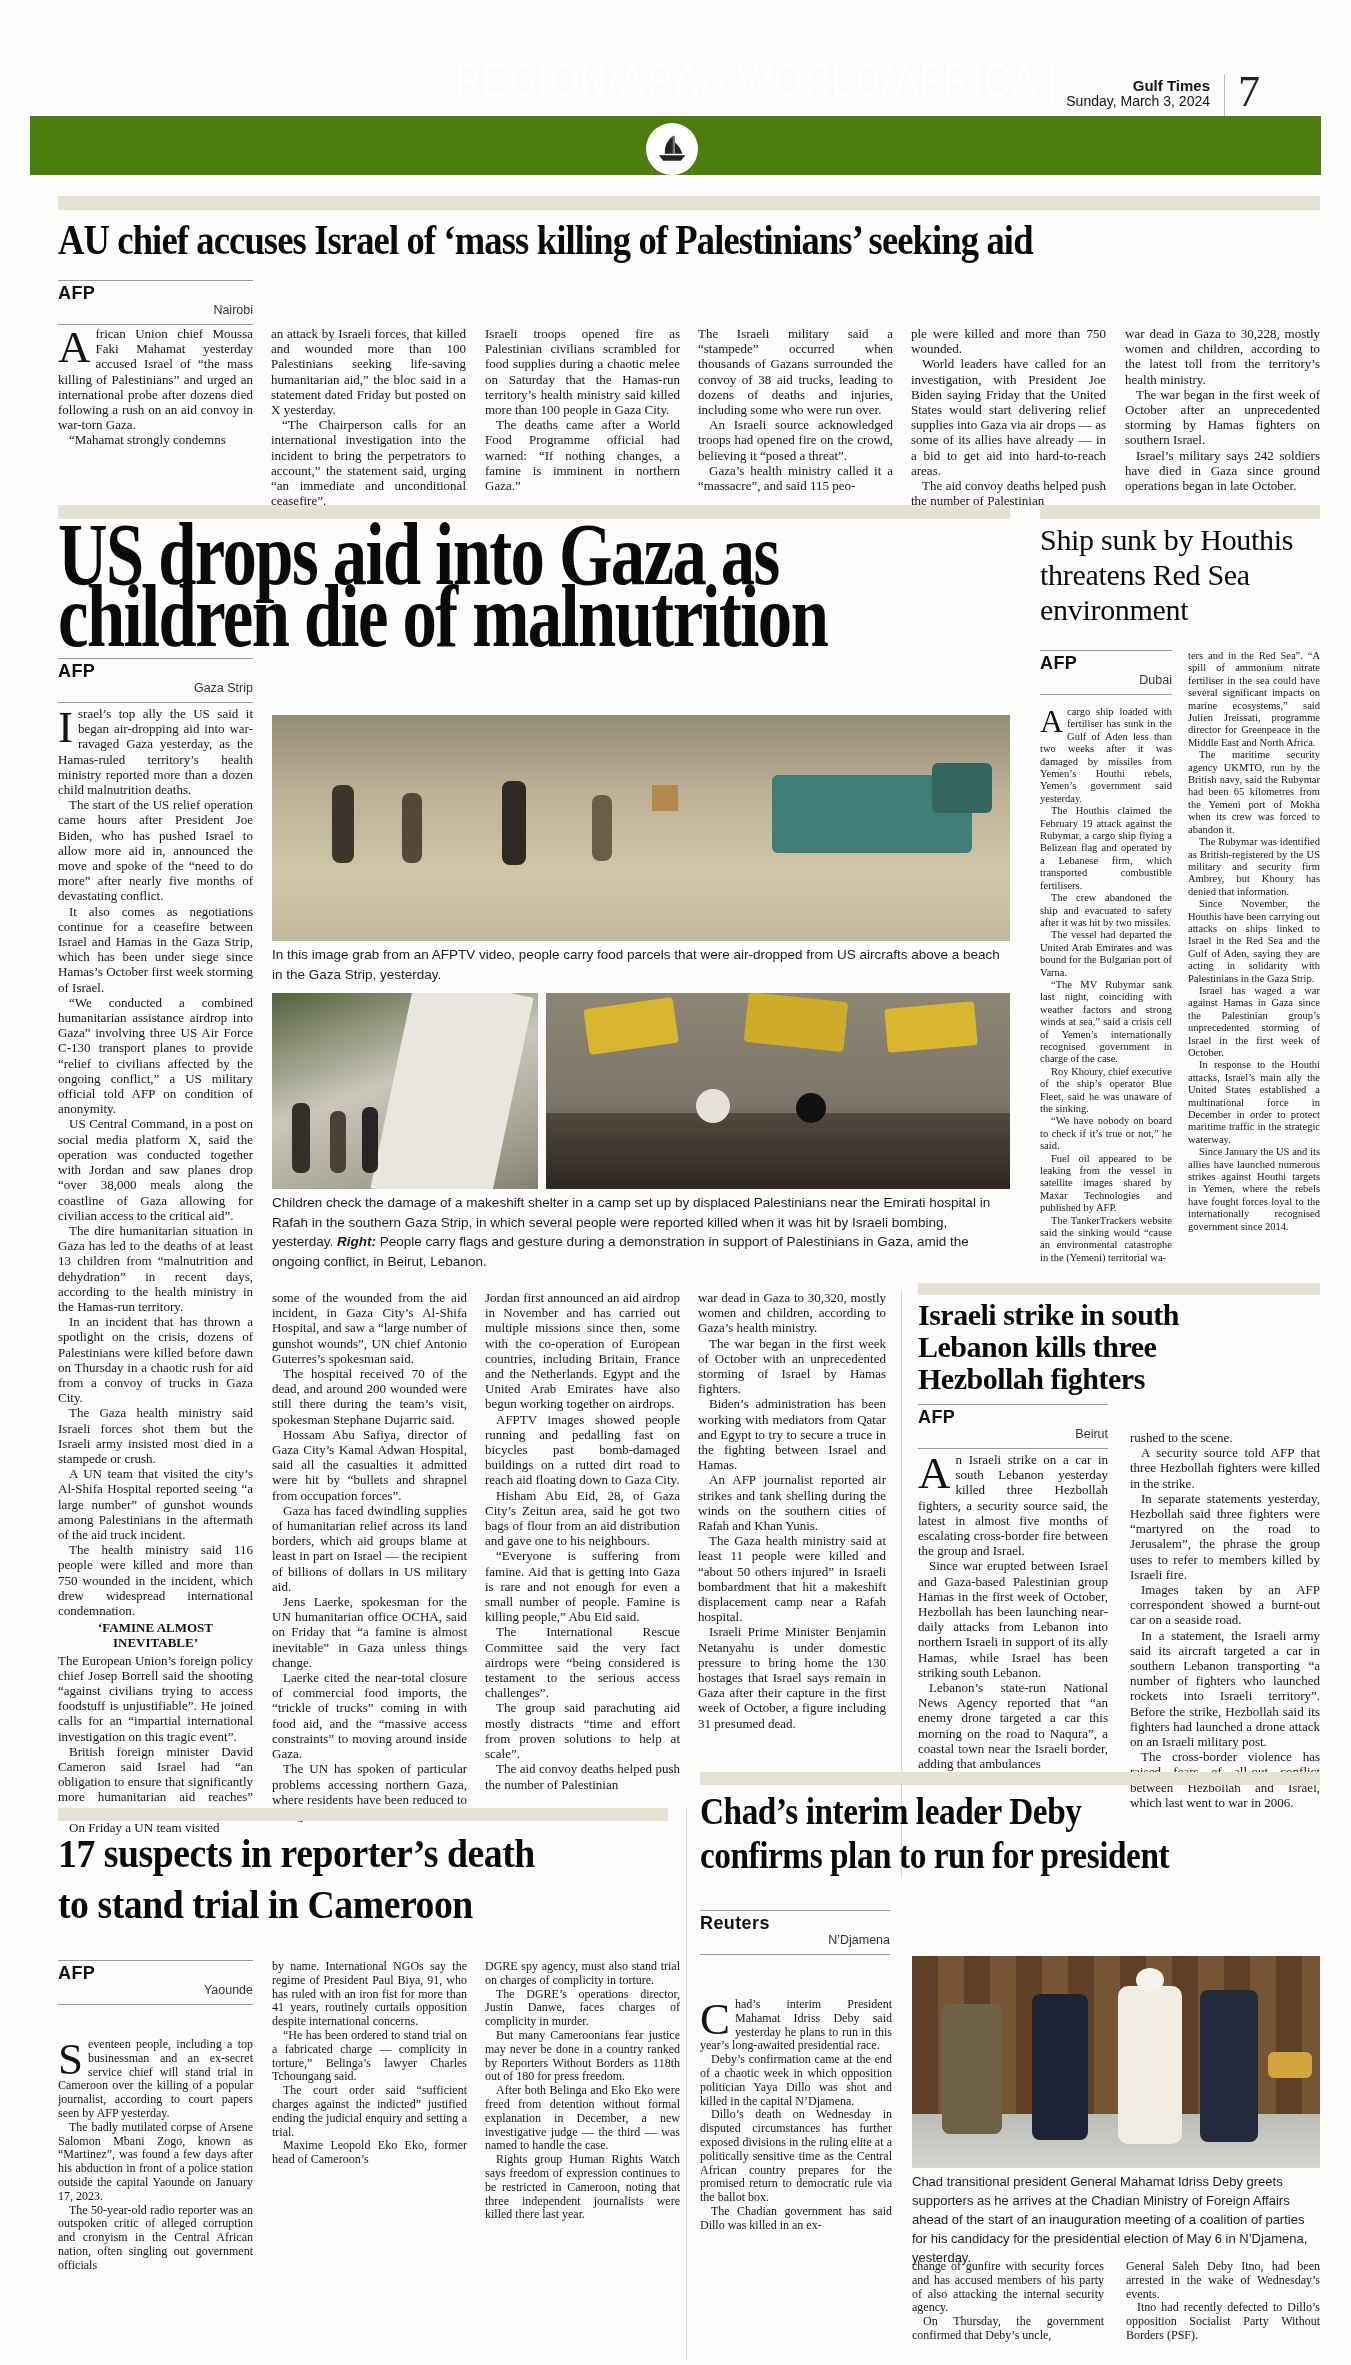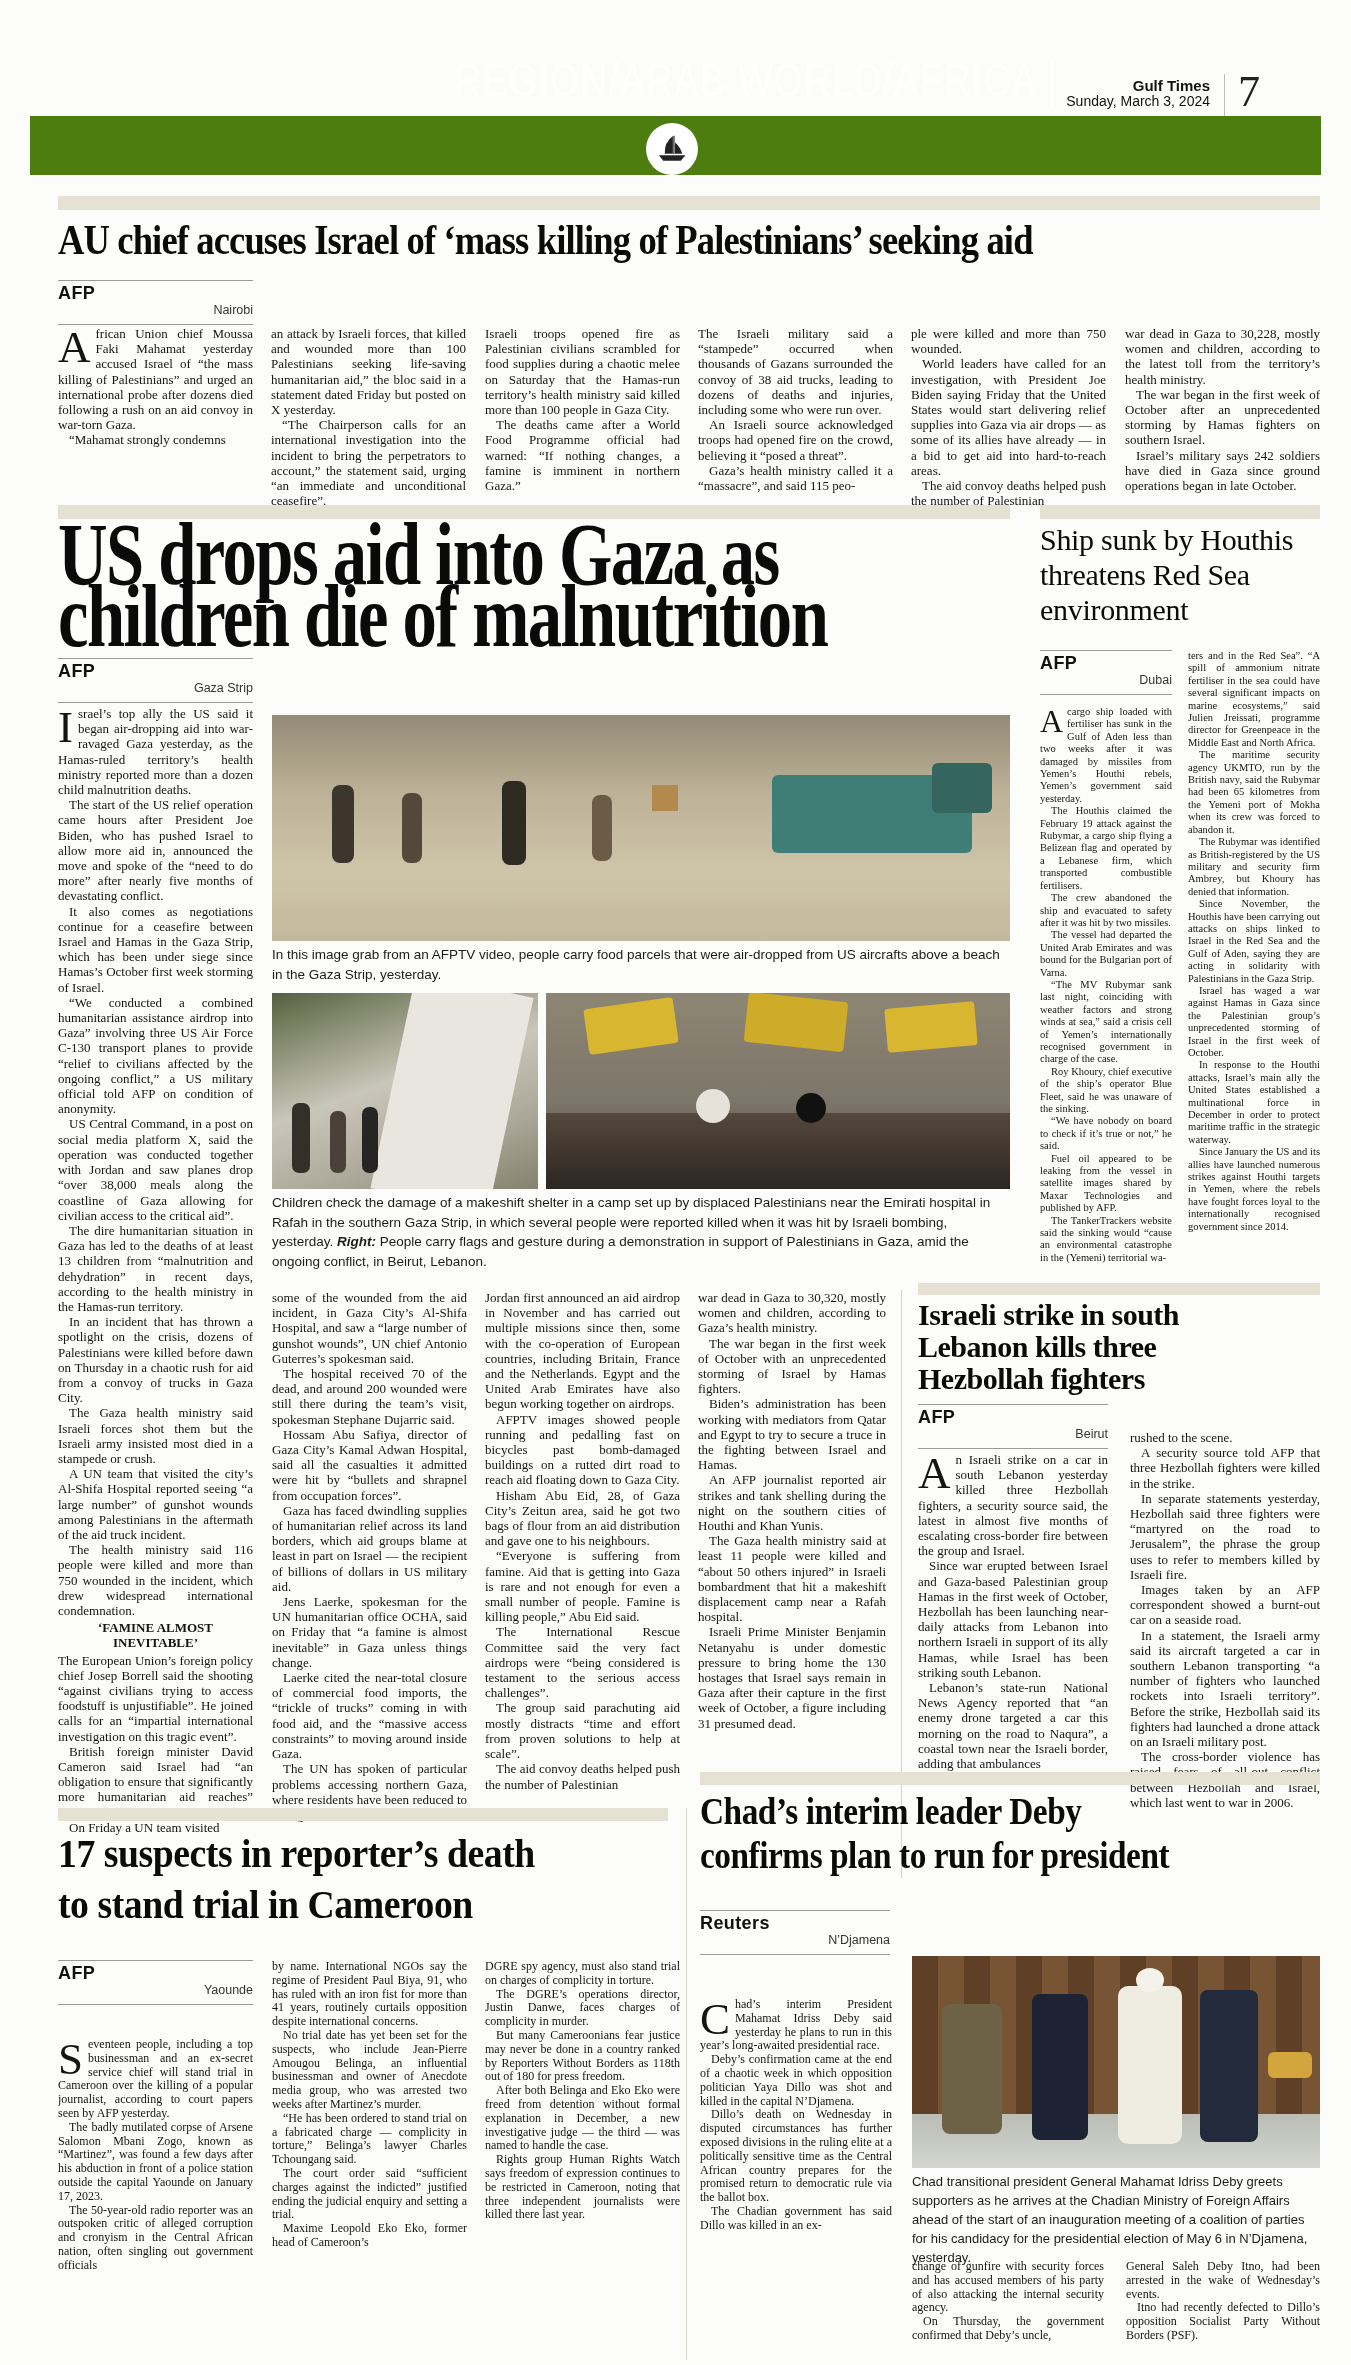--- a/index.html
+++ b/index.html
@@ -196,21 +196,21 @@
         <p class="para">The International Rescue Committee said the very fact airdrops were “being considered is testament to the serious access challenges”.</p>
         <p class="para">The group said parachuting aid mostly distracts “time and effort from proven solutions to help at scale”.</p>
         <p class="para">The aid convoy deaths helped push the number of Palestinian</p>
       </div>
     </div>
   <div class="col fs13 cont" style="left:698px;top:1290px;width:188px;height:588px;">
       <div class="cont">
         <p class="para">war dead in Gaza to 30,320, mostly women and children, according to Gaza’s health ministry.</p>
         <p class="para">The war began in the first week of October with an unprecedented storming of Israel by Hamas fighters.</p>
         <p class="para">Biden’s administration has been working with mediators from Qatar and Egypt to try to secure a truce in the fighting between Israel and Hamas.</p>
-        <p class="para">An AFP journalist reported air strikes and tank shelling during the night on the southern cities of Houthi and Khan Yunis.</p>
+        <p class="para">An AFP journalist reported air strikes and tank shelling during the winds on the southern cities of Rafah and Khan Yunis.</p>
         <p class="para">The Gaza health ministry said at least 11 people were killed and “about 50 others injured” in Israeli bombardment that hit a makeshift displacement camp near a Rafah hospital.</p>
         <p class="para">Israeli Prime Minister Benjamin Netanyahu is under domestic pressure to bring home the 130 hostages that Israel says remain in Gaza after their capture in the first week of October, a figure including 31 presumed dead.</p>
       </div>
     </div>
 
   <div class="abs kicker" style="left:1040px;top:505px;width:280px;height:14px;"></div>
   <div class="abs hl hl-ship" style="left:1040px;top:522px;width:285px;">Ship sunk by Houthis threatens Red Sea environment</div>
   <div class="abs byline" style="left:1040px;top:650px;width:132px;">
     <div class="ag">AFP</div>
     <div class="loc">Dubai</div>
@@ -282,21 +282,20 @@
   <div class="col fs12" style="left:58px;top:2038px;width:195px;height:282px;">
     <p class="para lead"><span class="dc">S</span><span>eventeen people, including a top businessman and an ex-secret service chief will stand trial in Cameroon over the killing of a popular journalist, according to court papers seen by AFP yesterday.</span></p>
     <div>
         <p class="para">The badly mutilated corpse of Arsene Salomon Mbani Zogo, known as “Martinez”, was found a few days after his abduction in front of a police station outside the capital Yaounde on January 17, 2023.</p>
         <p class="para">The 50-year-old radio reporter was an outspoken critic of alleged corruption and cronyism in the Central African nation, often singling out government officials</p>
       </div>
   </div>
   <div class="col fs12 cont" style="left:272px;top:1960px;width:195px;height:360px;">
       <div class="cont">
         <p class="para">by name. International NGOs say the regime of President Paul Biya, 91, who has ruled with an iron fist for more than 41 years, routinely curtails opposition despite international concerns.</p>
-        <p class="para">No trial date has yet been set for the suspects, who include Jean-Pierre Amougou Belinga, an influential businessman and owner of Anecdote media group, who was arrested two weeks after Martinez’s murder.</p>
         <p class="para">“He has been ordered to stand trial on a fabricated charge — complicity in torture,” Belinga’s lawyer Charles Tchoungang said.</p>
         <p class="para">The court order said “sufficient charges against the indicted” justified ending the judicial enquiry and setting a trial.</p>
         <p class="para">Maxime Leopold Eko Eko, former head of Cameroon’s</p>
       </div>
     </div>
   <div class="col fs12 cont" style="left:485px;top:1960px;width:195px;height:360px;">
       <div class="cont">
         <p class="para">DGRE spy agency, must also stand trial on charges of complicity in torture.</p>
         <p class="para">The DGRE’s operations director, Justin Danwe, faces charges of complicity in murder.</p>
         <p class="para">But many Cameroonians fear justice may never be done in a country ranked by Reporters Without Borders as 118th out of 180 for press freedom.</p>

